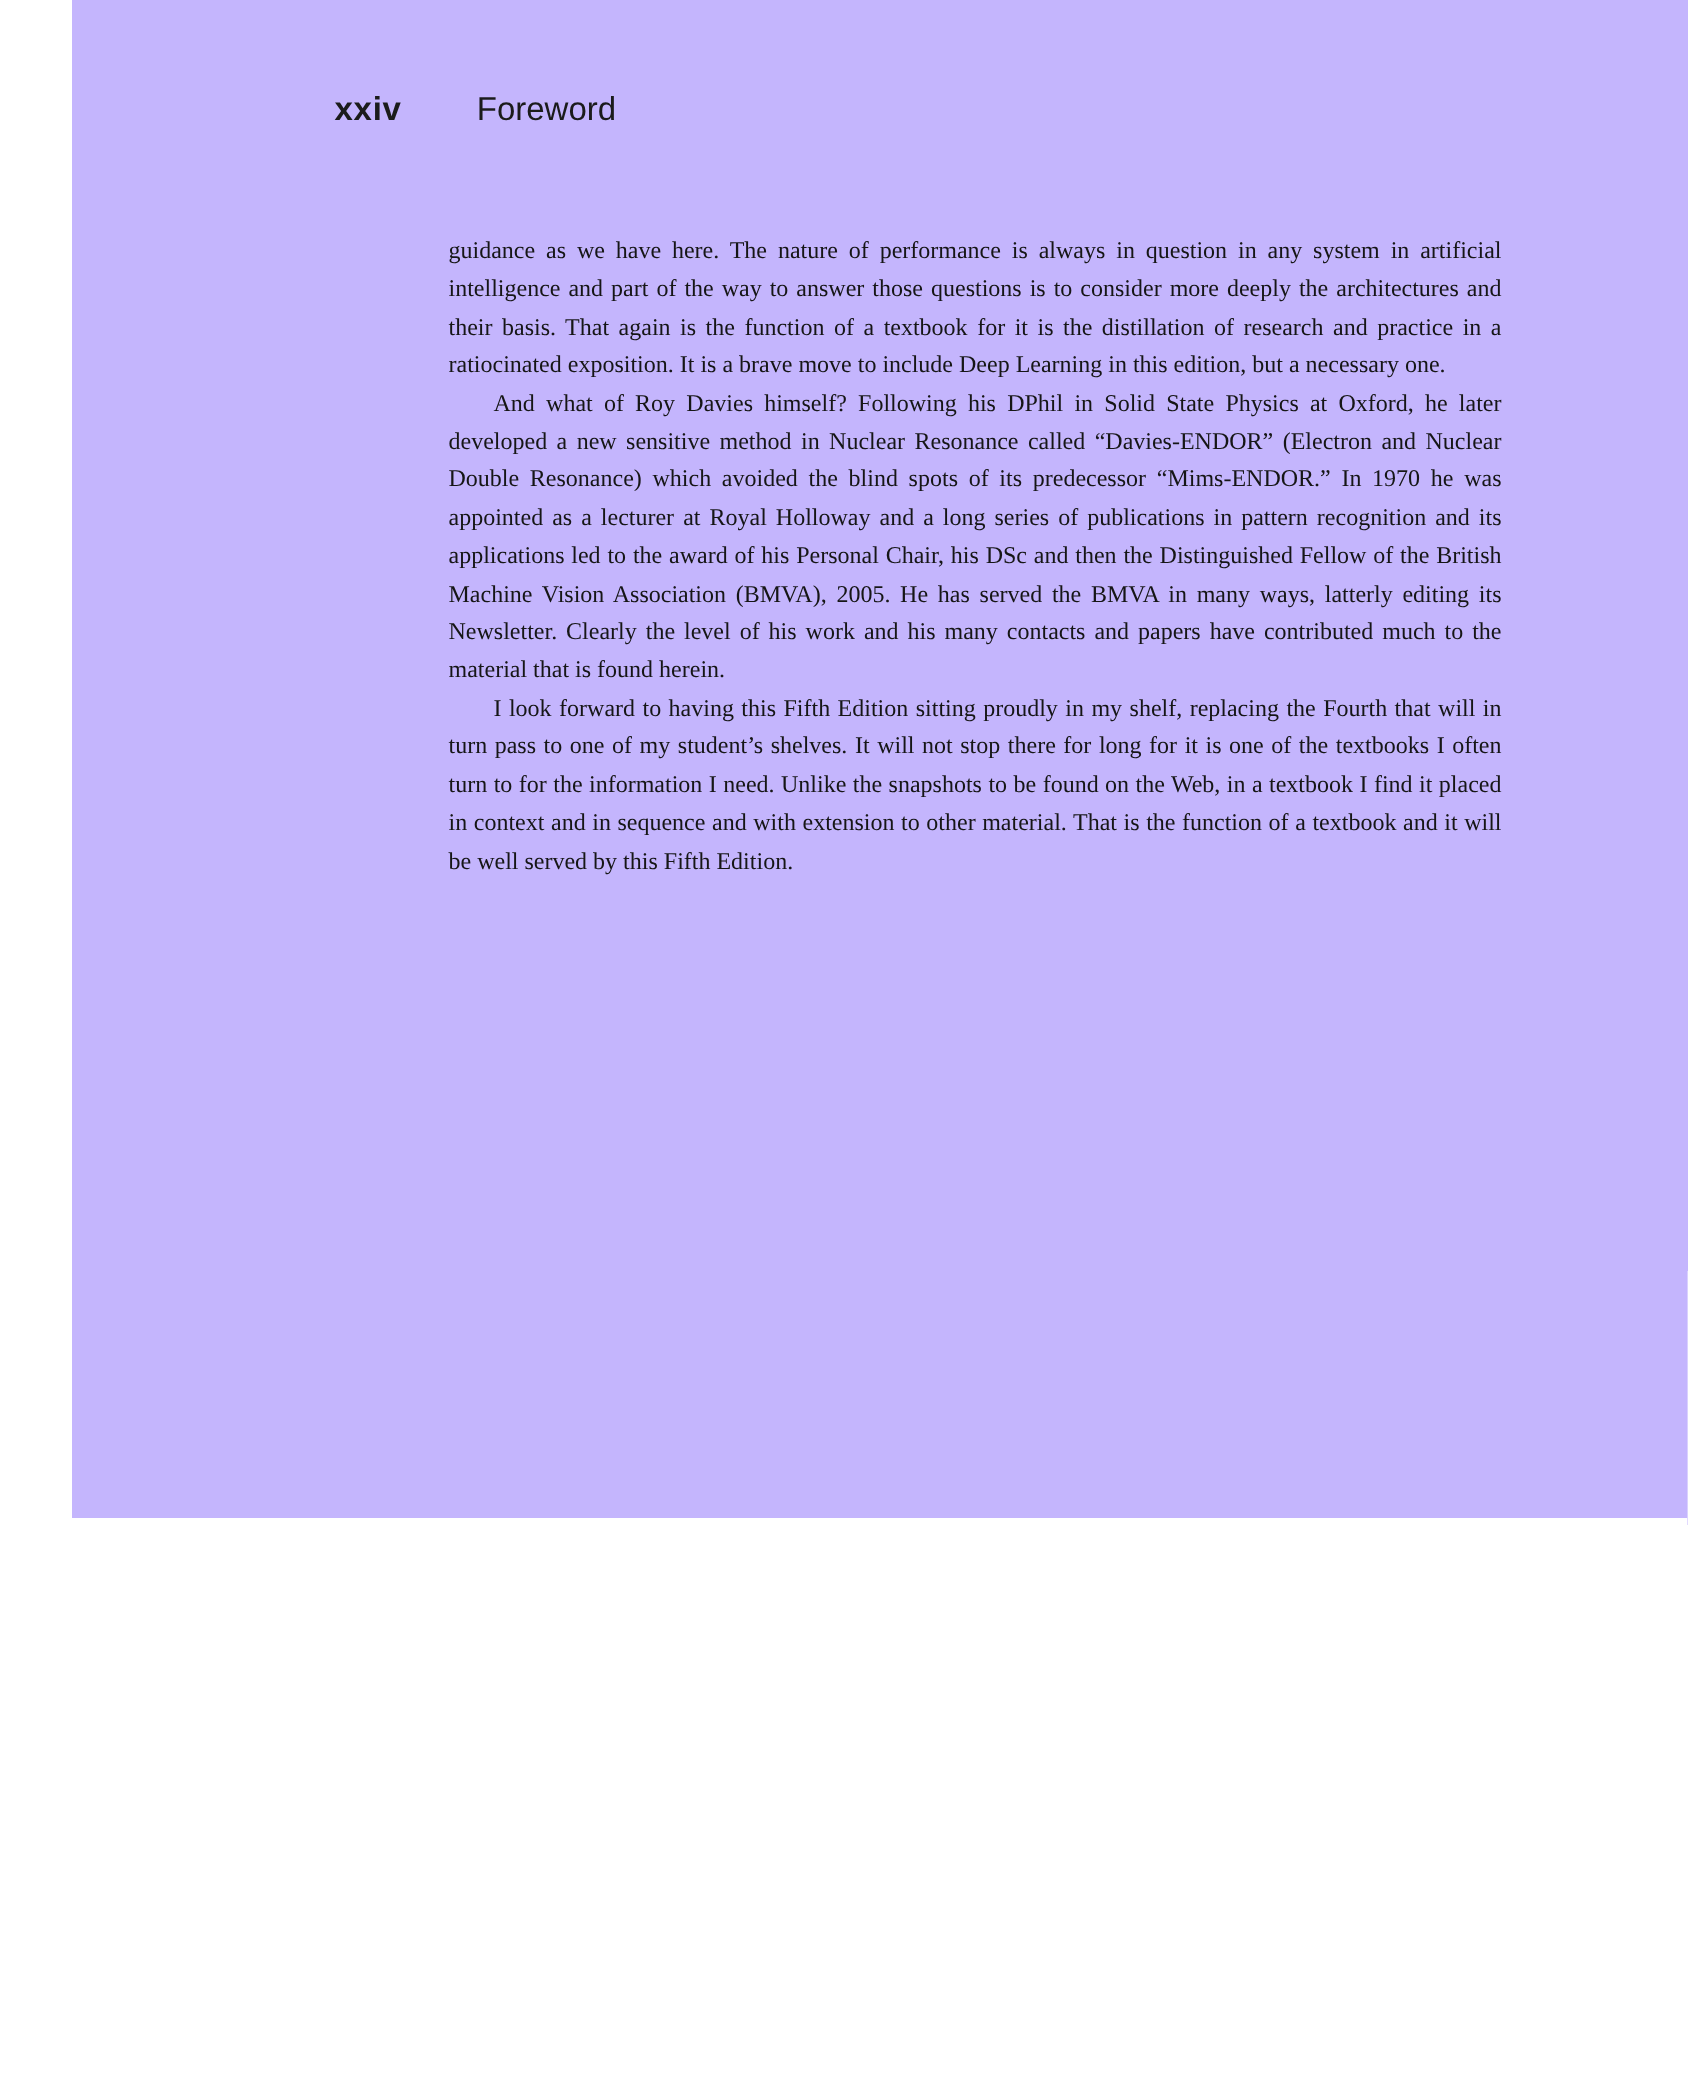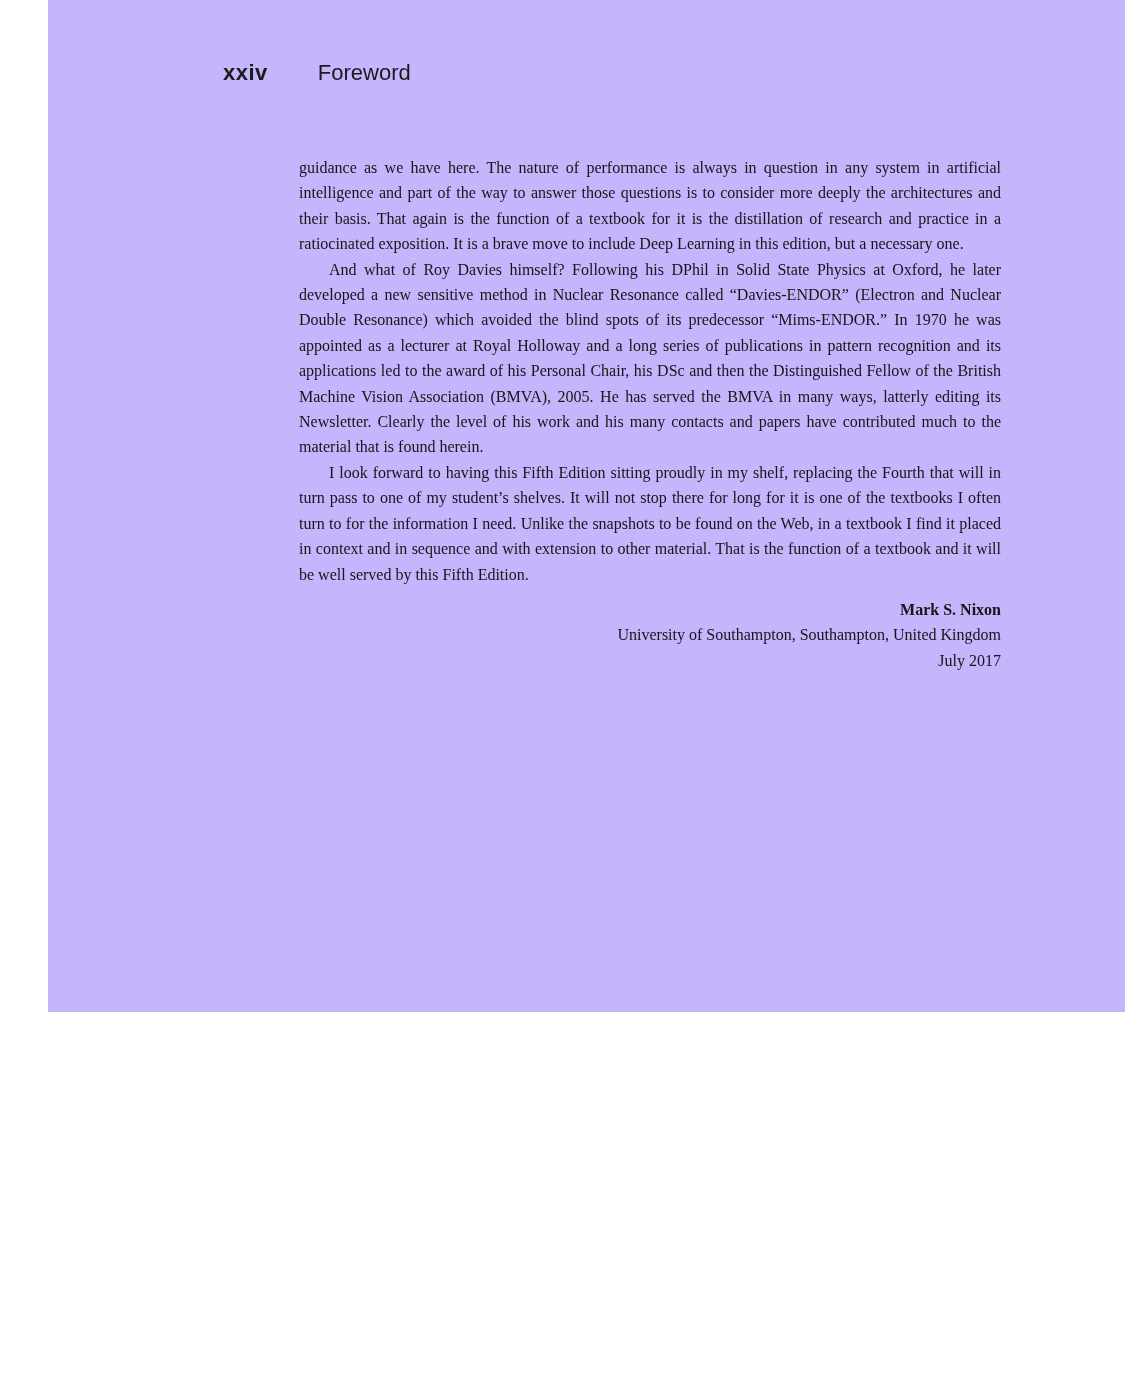--- a/index.html
+++ b/index.html
@@ -67,20 +67,15 @@
 
   <header class="running-head">
     <span class="folio">xxiv</span><span class="section">Foreword</span>
   </header>
 
   <main class="body-text">
     <p class="para">guidance as we have here. The nature of performance is always in question in any system in artificial intelligence and part of the way to answer those questions is to consider more deeply the architectures and their basis. That again is the function of a textbook for it is the distillation of research and practice in a ratiocinated exposition. It is a brave move to include Deep Learning in this edition, but a necessary one.</p>
     <p class="para indent">And what of Roy Davies himself? Following his DPhil in Solid State Physics at Oxford, he later developed a new sensitive method in Nuclear Resonance called “Davies-ENDOR” (Electron and Nuclear Double Resonance) which avoided the blind spots of its predecessor “Mims-ENDOR.” In 1970 he was appointed as a lecturer at Royal Holloway and a long series of publications in pattern recognition and its applications led to the award of his Personal Chair, his DSc and then the Distinguished Fellow of the British Machine Vision Association (BMVA), 2005. He has served the BMVA in many ways, latterly editing its Newsletter. Clearly the level of his work and his many contacts and papers have contributed much to the material that is found herein.</p>
     <p class="para indent">I look forward to having this Fifth Edition sitting proudly in my shelf, replacing the Fourth that will in turn pass to one of my student’s shelves. It will not stop there for long for it is one of the textbooks I often turn to for the information I need. Unlike the snapshots to be found on the Web, in a textbook I find it placed in context and in sequence and with extension to other material. That is the function of a textbook and it will be well served by this Fifth Edition.</p>
 
-    <div class="signature">
-      <div class="sig-name">Mark S. Nixon</div>
-      <div class="sig-affiliation">University of Southampton, Southampton, United Kingdom</div>
-      <div class="sig-date">July 2017</div>
-    </div>
   </main>
 
 </div>
 
 </body></html>

